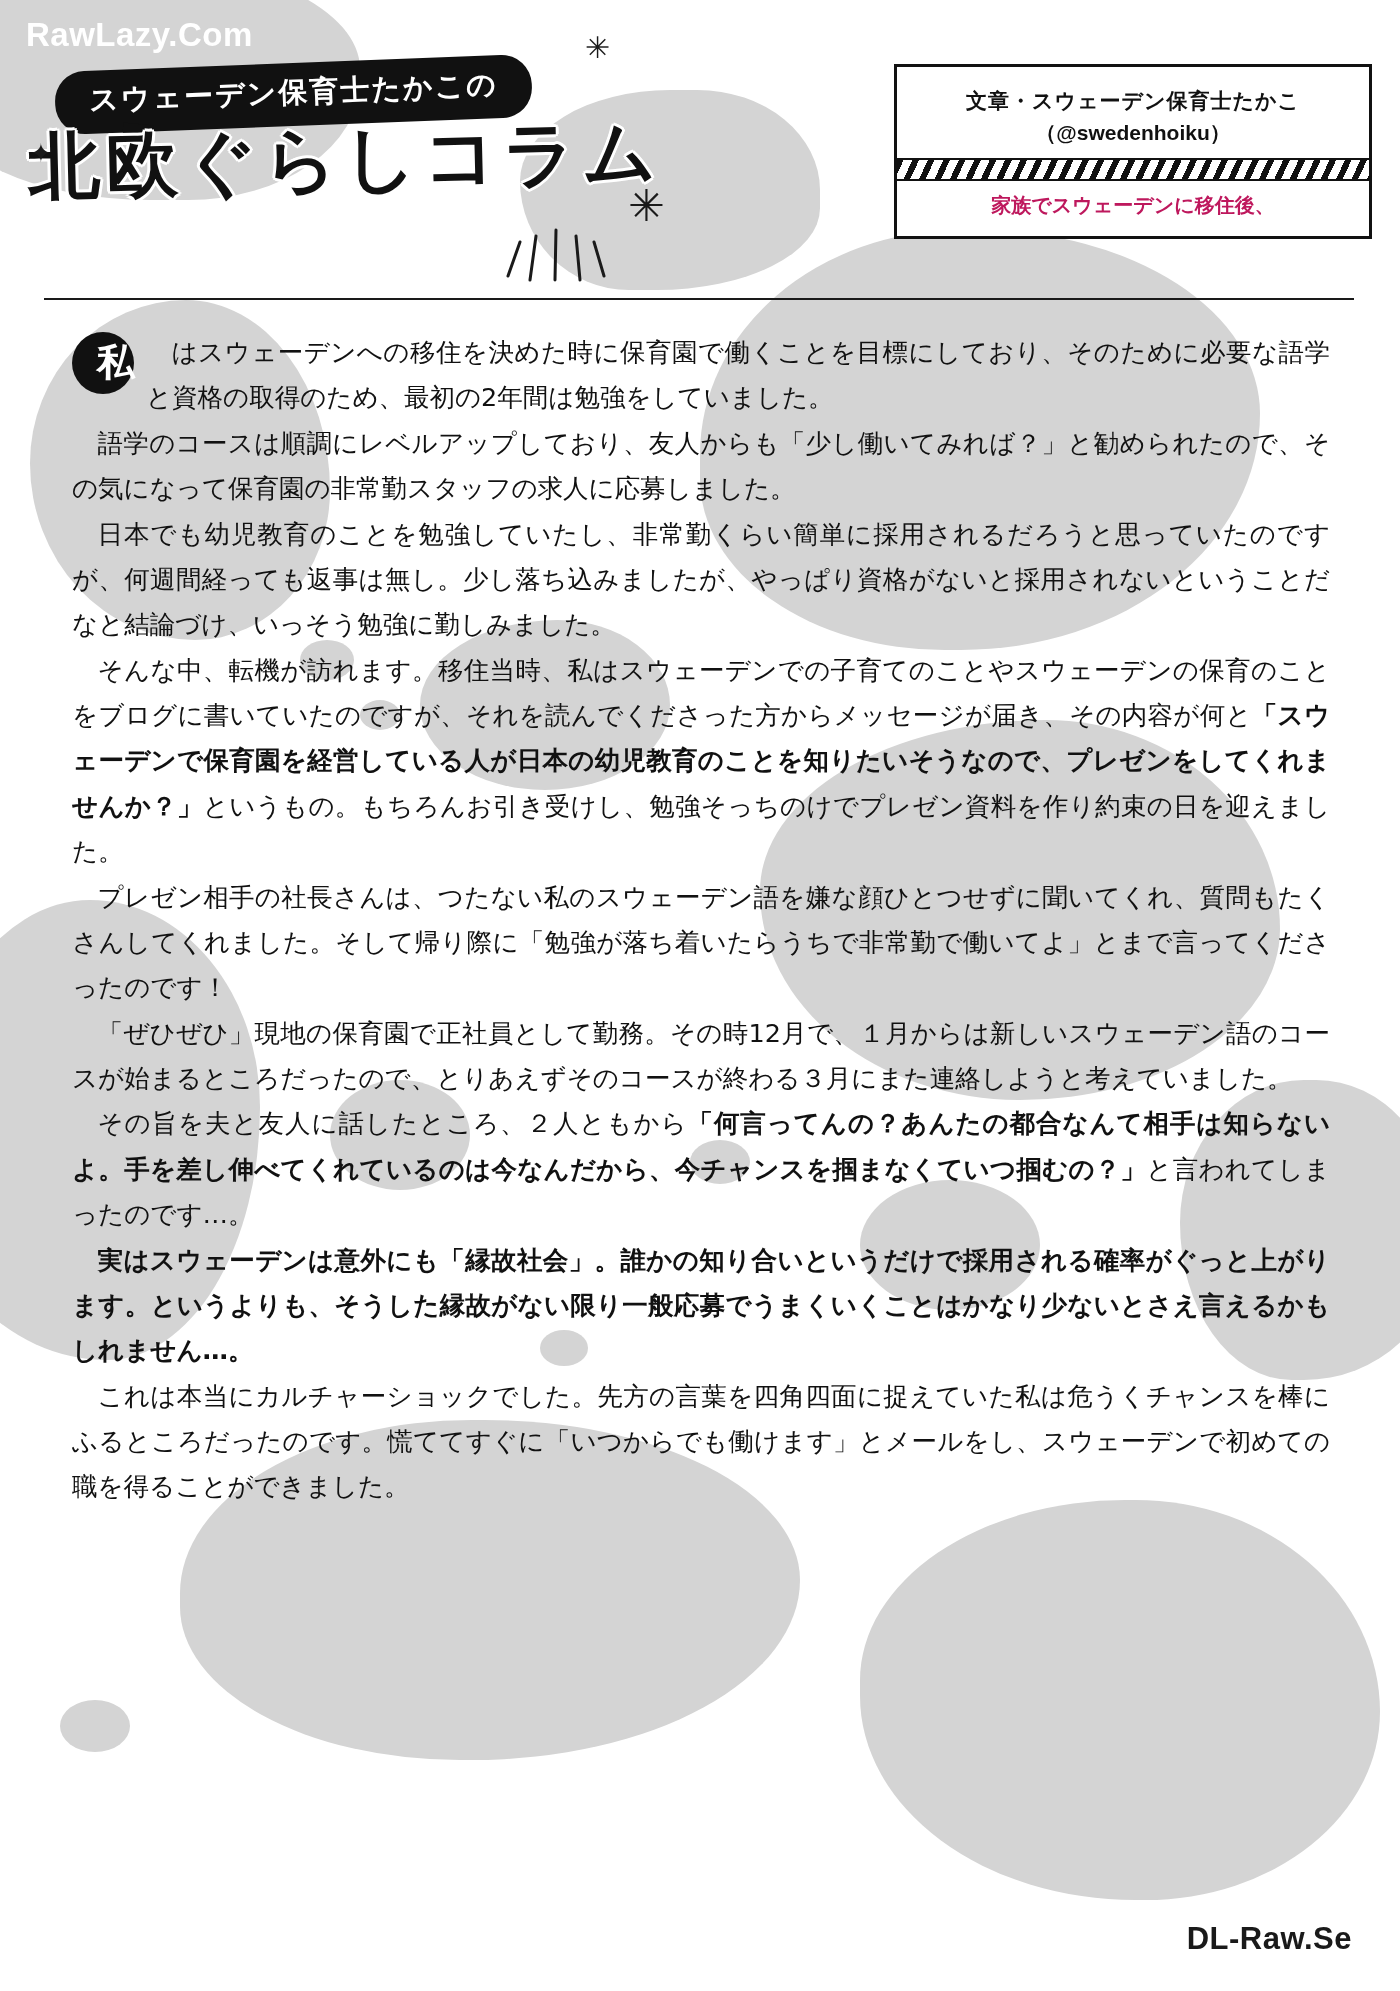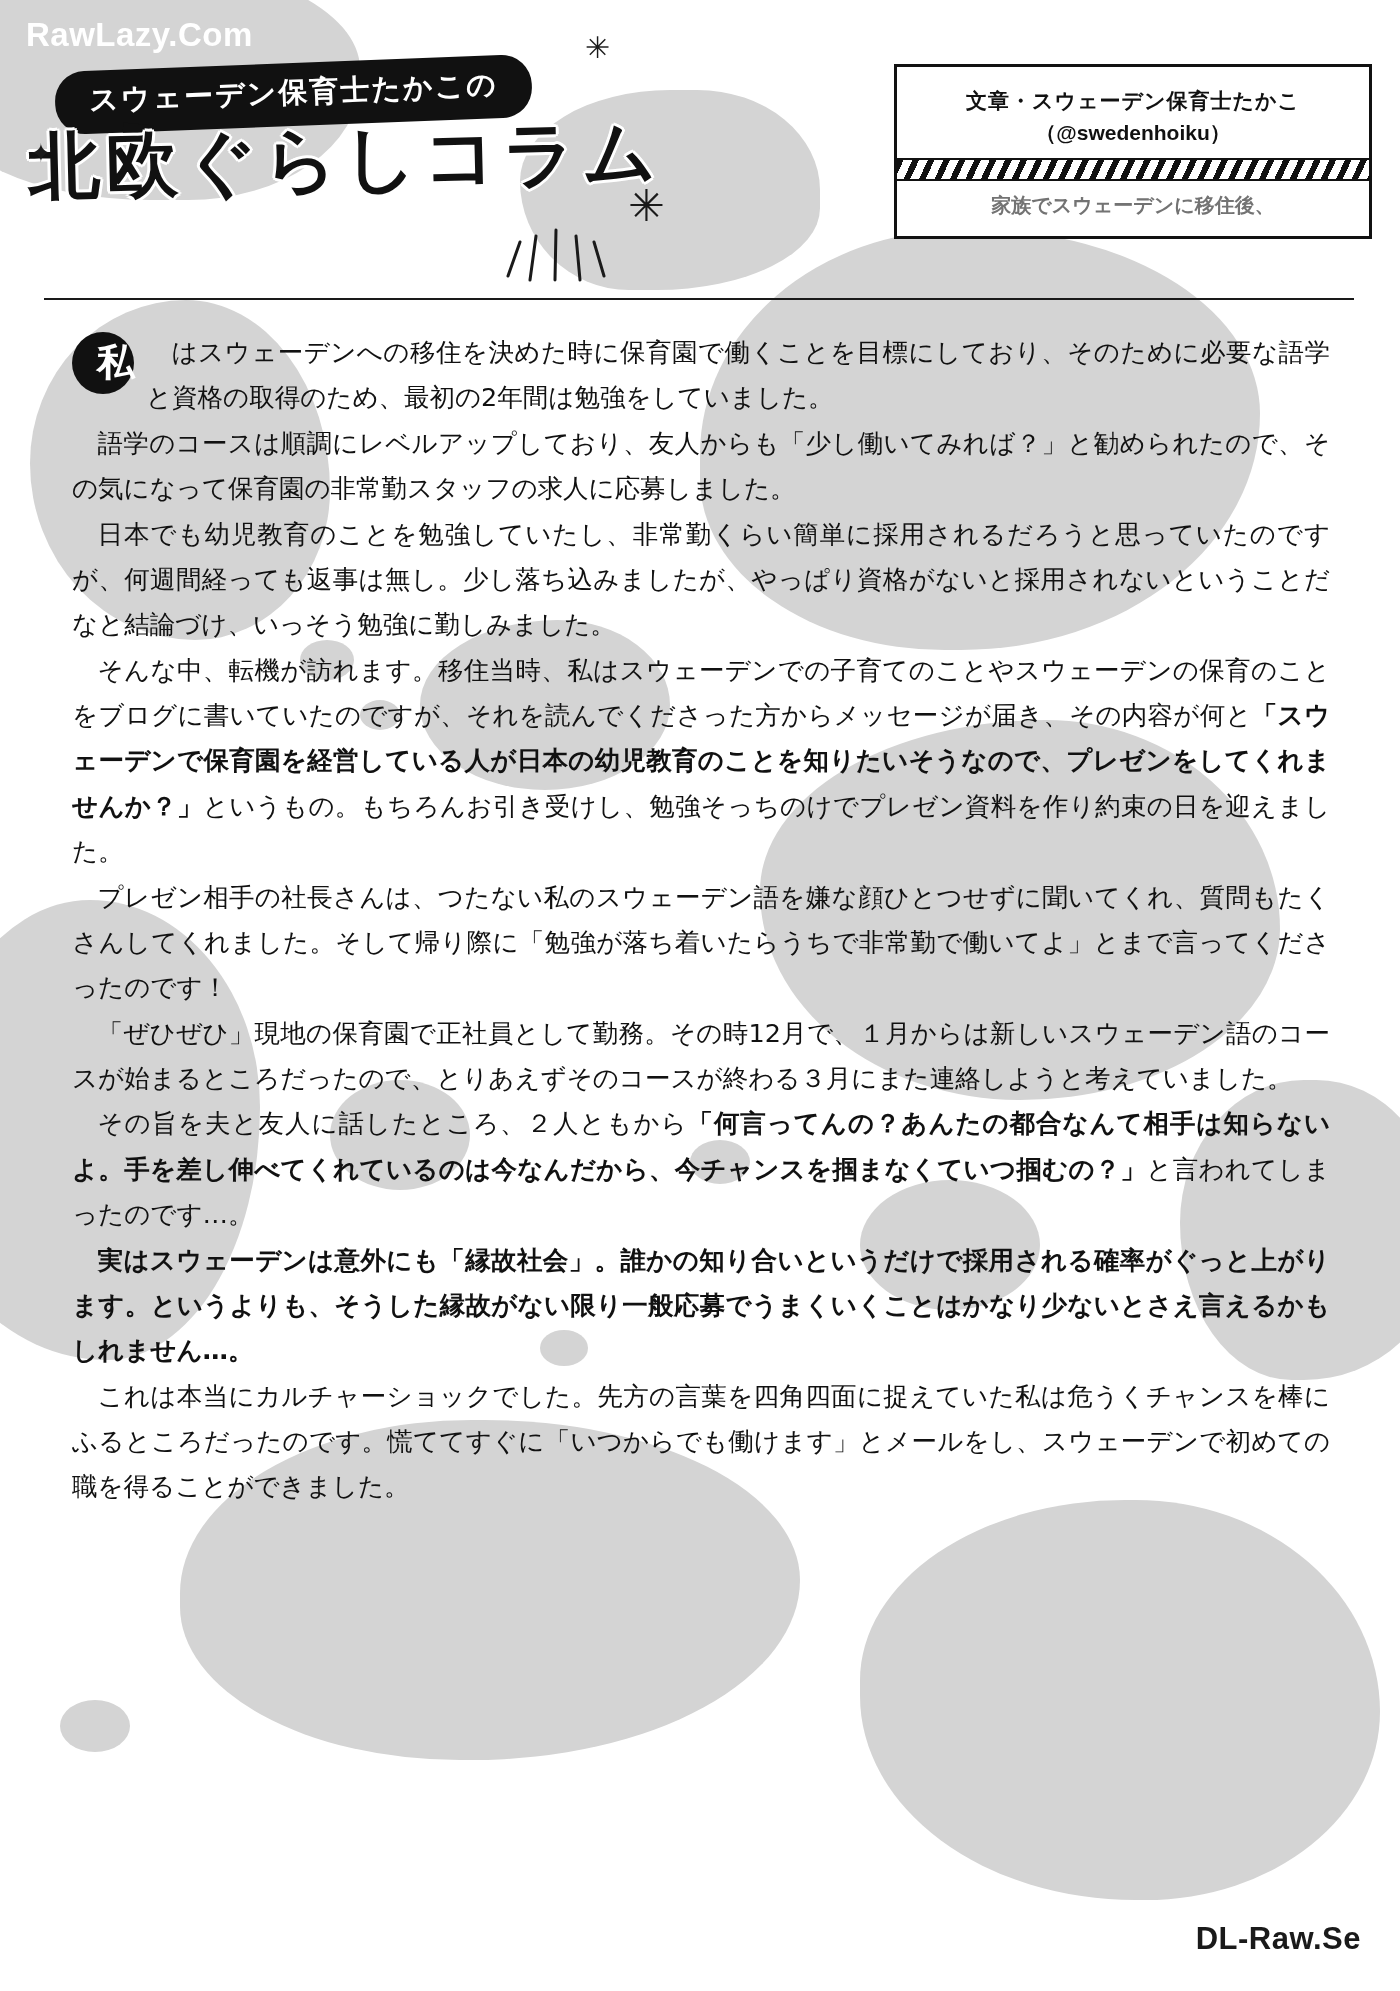--- a/index.html
+++ b/index.html
@@ -85,21 +85,21 @@
     left: 26px; top: 16px;
     font-size: 33px;
     font-weight: bold;
     color: #ffffff;
     letter-spacing: 0.5px;
     z-index: 20;
     font-family: "Liberation Sans", sans-serif;
   }
   .wm-bottom {
     position: absolute;
-    right: 39px; bottom: 34px;
+    right: 48px; bottom: 34px;
     font-size: 31px;
     font-weight: bold;
     color: #1a1a1a;
     letter-spacing: 0.5px;
     z-index: 20;
     font-family: "Liberation Sans", sans-serif;
   }
 
   
   .header { position: absolute; left: 0; top: 0; width: 1400px; height: 300px; z-index: 10; }
@@ -163,21 +163,21 @@
     font-size: 21px; font-weight: bold; color: #111111; margin-top: 4px;
   }
   .credit-hatch {
     margin: 11px -16px 10px -16px;
     height: 19px;
     background: repeating-linear-gradient(115deg, #111111 0 6px, #ffffff 6px 14px);
     border-top: 2px solid #111;
     border-bottom: 2px solid #111;
   }
   .credit-box .line3, .credit-box .line4 {
-    font-size: 20px; font-weight: bold; color: #737373; line-height: 1.45;
+    font-size: 20px; font-weight: bold; color: #be185d; line-height: 1.45;
   }
 
   
   .rule {
     position: absolute;
     left: 44px; top: 298px; width: 1310px; height: 2px;
     background: #1a1a1a;
     z-index: 10;
   }
   

